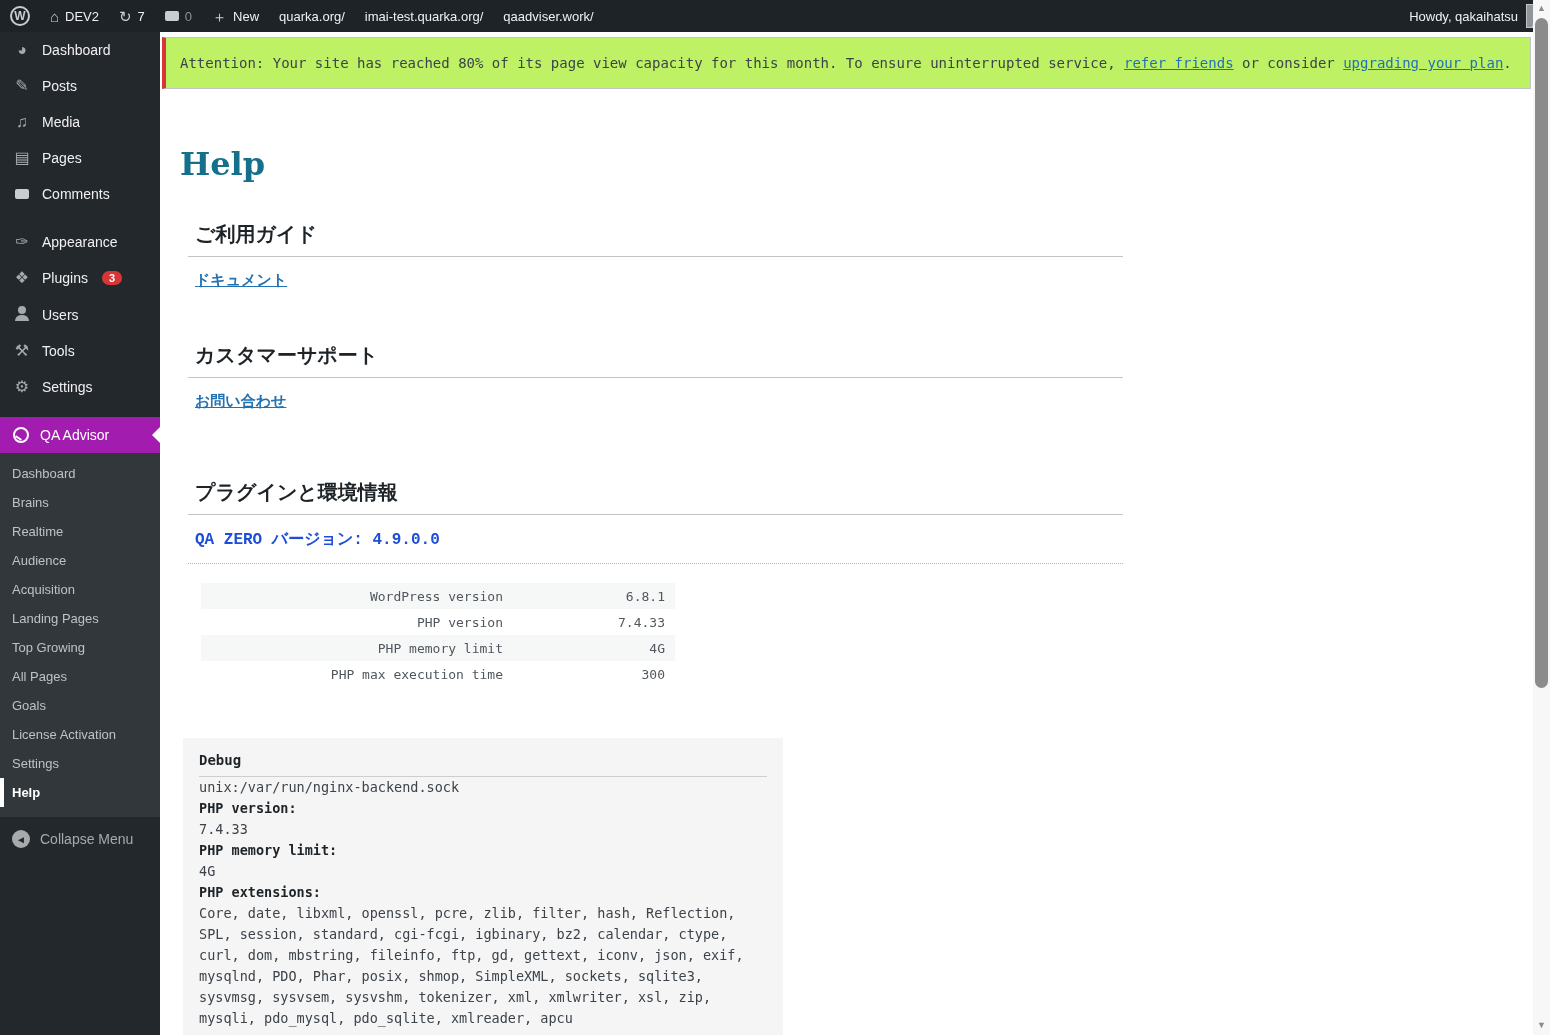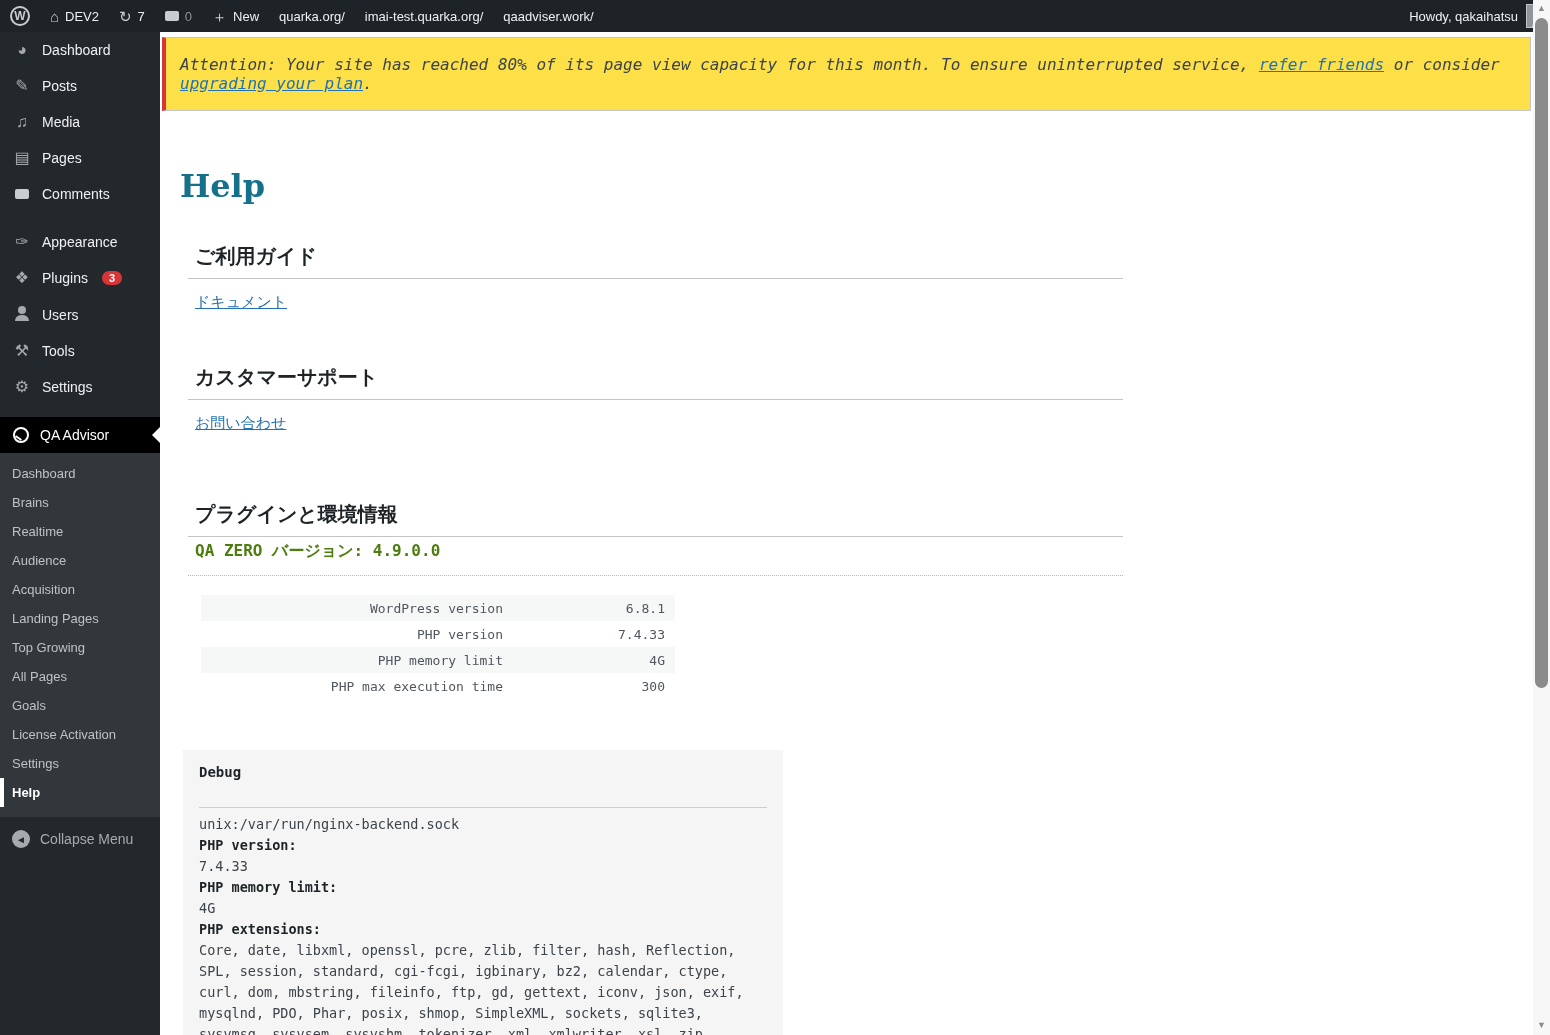--- a/index.html
+++ b/index.html
@@ -42,21 +42,21 @@
   .menu-sep { height:12px; }
   .badge { background:#d63638; color:#fff; border-radius:9px; font-size:11px;
     font-weight:bold; padding:1px 7px; margin-left:4px; }
   .person-ico { position:relative; width:16px; height:14px; display:inline-block; }
   .person-ico:before { content:""; position:absolute; left:4px; top:0; width:8px;
     height:8px; border-radius:50%; background:#a7aaad; }
   .person-ico:after { content:""; position:absolute; left:1px; top:9px; width:14px;
     height:6px; border-radius:7px 7px 0 0; background:#a7aaad; }
 
   .qa-header { position:relative; display:flex; align-items:center; gap:10px;
-    padding:9px 12px; background:#000000; color:#fff; font-size:14px; cursor:pointer; }
+    padding:9px 12px; background:#a21caf; color:#fff; font-size:14px; cursor:pointer; }
   .qa-header:after { content:""; position:absolute; right:0; top:50%;
     margin-top:-8px; border:8px solid transparent; border-right-color:#ffffff; }
   .qa-logo { position:relative; width:18px; height:18px; flex:none; }
   .qa-logo:before { content:""; position:absolute; left:1px; top:1px; width:12px;
     height:12px; border:2px solid #fff; border-radius:50%; }
   .qa-logo:after { content:""; position:absolute; left:3px; top:11px; width:7px;
     height:2px; background:#fff; transform:rotate(35deg); }
 
   .submenu { background:#32373c; padding:6px 0 10px; }
   .submenu-item { padding:7px 12px; color:#bec2c6; font-size:13px; cursor:pointer; }
@@ -67,50 +67,50 @@
     color:#a7aaad; font-size:14px; cursor:pointer; margin-top:2px; }
   .collapse-ico { width:18px; height:18px; border-radius:50%; background:#a7aaad;
     color:#23282d; display:flex; align-items:center; justify-content:center;
     font-size:10px; flex:none; }
 
   
   .content { position:absolute; left:160px; top:32px; width:1373px; height:1003px;
     background:#fff; overflow:hidden;
     font-family:"DejaVu Sans Mono", monospace; color:#3c434a; }
 
-  .notice { margin:5px 2px 0 2px; background:#fde047; border:1px solid #c3c4c7;
-    border-left:4px solid #d63638; padding:17px 14px; font-size:16px;
-    color:#3c434a;font-style:italic; }
+  .notice { margin:5px 2px 0 2px; background:#bef264; border:1px solid #c3c4c7;
+    border-left:4px solid #d63638; padding:17px 14px; font-size:14px;
+    color:#3c434a; }
   .notice a { color:#2271b1; }
 
   .main { padding:56px 0 0 20px; }
   h1.page-title { font-family:"DejaVu Serif", serif; font-size:32px;
     font-weight:bold; color:#15708c; margin-bottom:38px; }
 
   .sections { margin-left:8px; width:935px; }
   .sect-h { font-size:20px; font-weight:bold; color:#1d2327;
     border-bottom:1px solid #c3c4c7; padding:0 0 8px 7px; }
   .sect-link { display:inline-block; margin:14px 0 0 7px; font-size:15px;
-    font-weight:normal; color:#2271b1; }
+    font-weight:bold; color:#2271b1; }
   .gap-md { height:52px; }
   .gap-lg { height:68px; }
 
-  .ver-h { font-size:16px; font-weight:bold; color:#4d7c0f; margin-top:4px;
-    padding:0 0 13px 7px; border-bottom:1px dotted #b5b8bb; }
+  .ver-h { font-size:16px; font-weight:bold; color:#1d4ed8; margin-top:14px;
+    padding:0 0 13px 7px; border-bottom:1px dotted #b5b8bb;font-family:Liberation Mono, monospace; }
 
   table.env { border-collapse:collapse; margin:19px 0 0 13px; width:474px;
     font-size:13px; color:#50575e;text-align:right; }
   table.env td { padding:5px 10px; height:26px; }
   table.env tr:nth-child(odd) { background:#f6f7f7; }
   table.env td.val { width:162px; }
 
   .debug-card { margin:51px 0 0 -5px; width:600px; background:#f5f5f5;
     padding:12px 16px 16px; font-size:13.5px; line-height:21px; color:#3c434a; }
   .debug-title { font-size:14px; font-weight:bold; color:#1d2327;
-    padding-bottom:24px; border-bottom:1px solid #cccfd2; margin-bottom:6px; }
+    padding-bottom:5px; border-bottom:1px solid #cccfd2; margin-bottom:0; }
   .dbg-label { font-weight:bold; color:#1d2327; }
 
   
   .scrollbar { position:absolute; right:0; top:0; width:17px; height:1035px;
     background:#f7f7f7; z-index:40; }
   .sb-arrow { position:absolute; left:0; width:17px; height:16px; color:#8b8b8b;
     font-size:9px; display:flex; align-items:center; justify-content:center; }
   .sb-up { top:0; }
   .sb-down { bottom:2px; }
   .sb-thumb { position:absolute; left:2px; top:18px; width:13px; height:670px;

